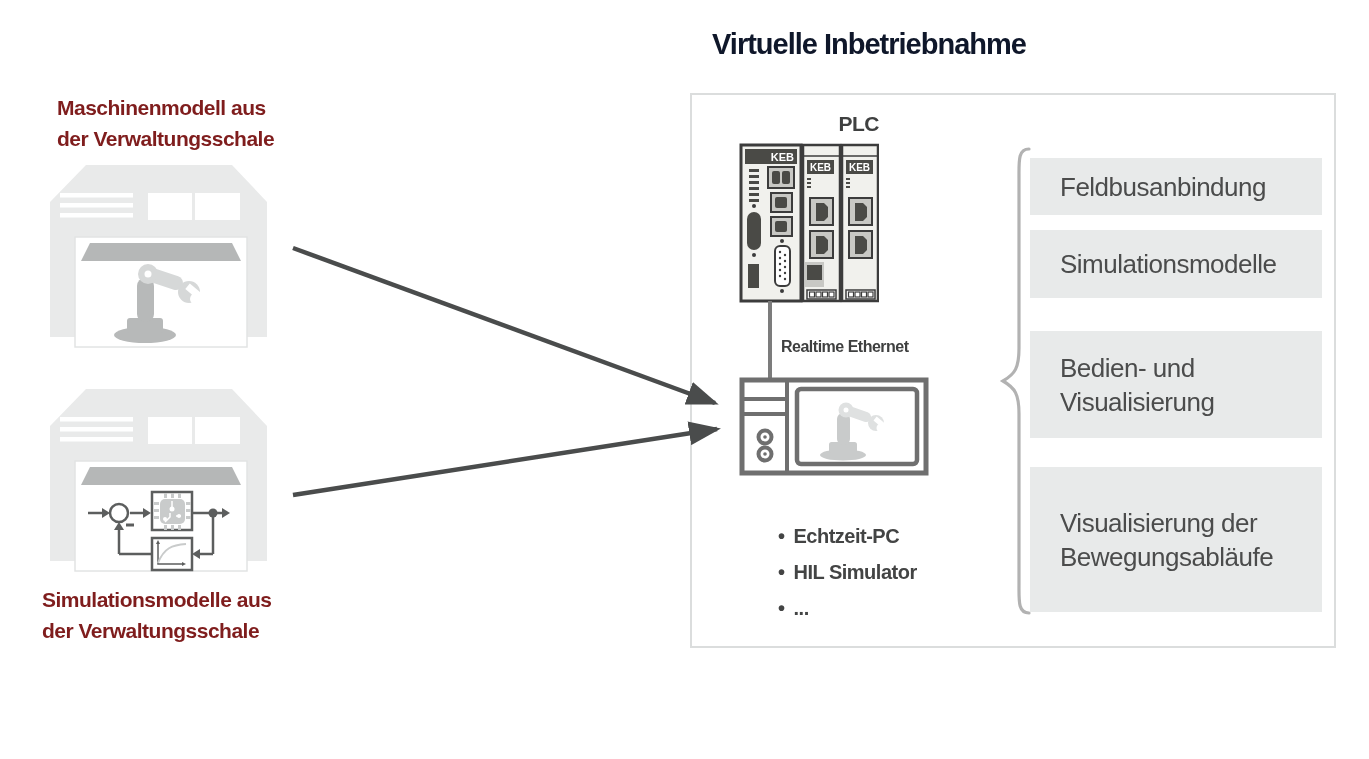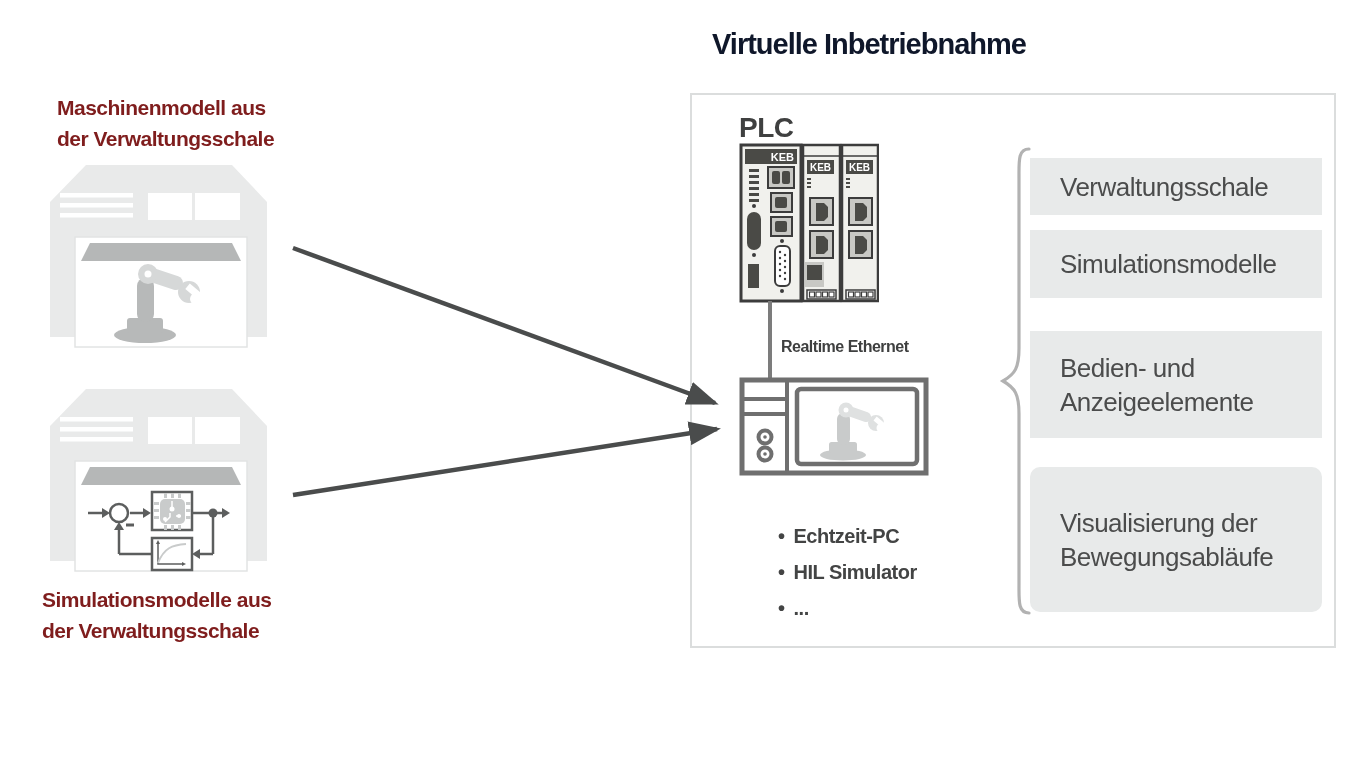--- a/index.html
+++ b/index.html
@@ -8,38 +8,38 @@
     font-family:"Liberation Sans","DejaVu Sans",sans-serif;color:#3f4040;
   }
   .abs{position:absolute;}
   #title{left:712px;top:28px;font-size:29px;font-weight:bold;letter-spacing:-1px;color:#0f172a;}
   .src-label{font-size:21px;font-weight:bold;line-height:31px;color:#7f1d1d;letter-spacing:-0.5px;}
   #src-label-1{left:57px;top:92px;}
   #src-label-2{left:42px;top:584px;}
   #factory-1{left:48px;top:162px;}
   #factory-2{left:48px;top:386px;}
   #outer-box{left:690px;top:93px;width:642px;height:551px;border:2px solid #dbdddd;background:#ffffff;}
-  #plc-label{left:739px;top:112px;width:140px;text-align:left;font-size:28px;font-weight:bold;letter-spacing:-0.5px;}
+  #plc-label{left:739px;top:112px;width:140px;text-align:right;font-size:21px;font-weight:bold;letter-spacing:-0.5px;}
   #plc-svg{left:739px;top:142px;}
   #plc-line{left:768px;top:301px;width:4px;height:80px;background:#7c7c7c;}
   #ethernet-label{left:781px;top:338px;font-size:16px;font-weight:bold;letter-spacing:-0.5px;}
   #pc-svg{left:739px;top:377px;}
   #pc-list{left:766px;top:506px;list-style:none;margin:12px;padding:0;}
   #pc-list li{font-size:20px;font-weight:bold;line-height:36px;letter-spacing:-0.5px;color:#434444;}
   #pc-list .bullet{margin-right:9px;}
   #brace-svg{left:995px;top:146px;}
   .feature-box{
     left:1030px;width:292px;background:#e8eaea;display:flex;align-items:center;
     box-sizing:border-box;padding-left:30px;font-size:26px;font-weight:400;
     color:#4b4c4c;line-height:34px;letter-spacing:-0.5px;
   }
   #feature-0{top:158px;height:57px;}
   #feature-1{top:230px;height:68px;}
   #feature-2{top:331px;height:107px;}
-  #feature-3{top:467px;height:145px;border-radius:10px;}
+  #feature-3{top:467px;height:145px;}
   #arrows-svg{left:0;top:0;pointer-events:none;}
 </style>
 </head>
 <body>
 
 <div id="stage">
 
   <div class="abs" id="title">Virtuelle Inbetriebnahme</div>
 
   <div class="abs src-label" id="src-label-1">
@@ -261,27 +261,27 @@
     <li><span class="bullet">•</span><span>Echtzeit-PC</span></li>
     <li><span class="bullet">•</span><span>HIL Simulator</span></li>
     <li><span class="bullet">•</span><span>...</span></li>
   </ul>
 
   <svg class="abs" id="brace-svg" width="38" height="470" viewBox="0 0 38 470">
     <path d="M34 3 C 23 3, 24 15, 24 32 L 24 202 C 24 222, 20 228, 8 235 C 20 242, 24 248, 24 268 L 24 438 C 24 455, 23 467, 34 467" fill="none" stroke="#b2b2b2" stroke-width="3.2" stroke-linecap="round"></path>
   </svg>
 
   <div class="abs feature-box" id="feature-0">
-    <span>Verwaltungsschale</span>
+    <span>Feldbusanbindung</span>
   </div>
   <div class="abs feature-box" id="feature-1">
     <span>Simulationsmodelle</span>
   </div>
   <div class="abs feature-box" id="feature-2">
-    <span>Bedien- und Anzeigeelemente</span>
+    <span>Bedien- und Visualisierung</span>
   </div>
   <div class="abs feature-box" id="feature-3">
     <span>Visualisierung der Bewegungsabläufe</span>
   </div>
 
   <svg class="abs" id="arrows-svg" width="1369" height="759" viewBox="0 0 1369 759">
     <defs>
       <marker id="ah" markerUnits="userSpaceOnUse" markerWidth="32" markerHeight="24" refX="28" refY="12" orient="auto">
         <path d="M0 0 L32 12 L0 24 Z" fill="#4a4c4c"></path>
       </marker>

